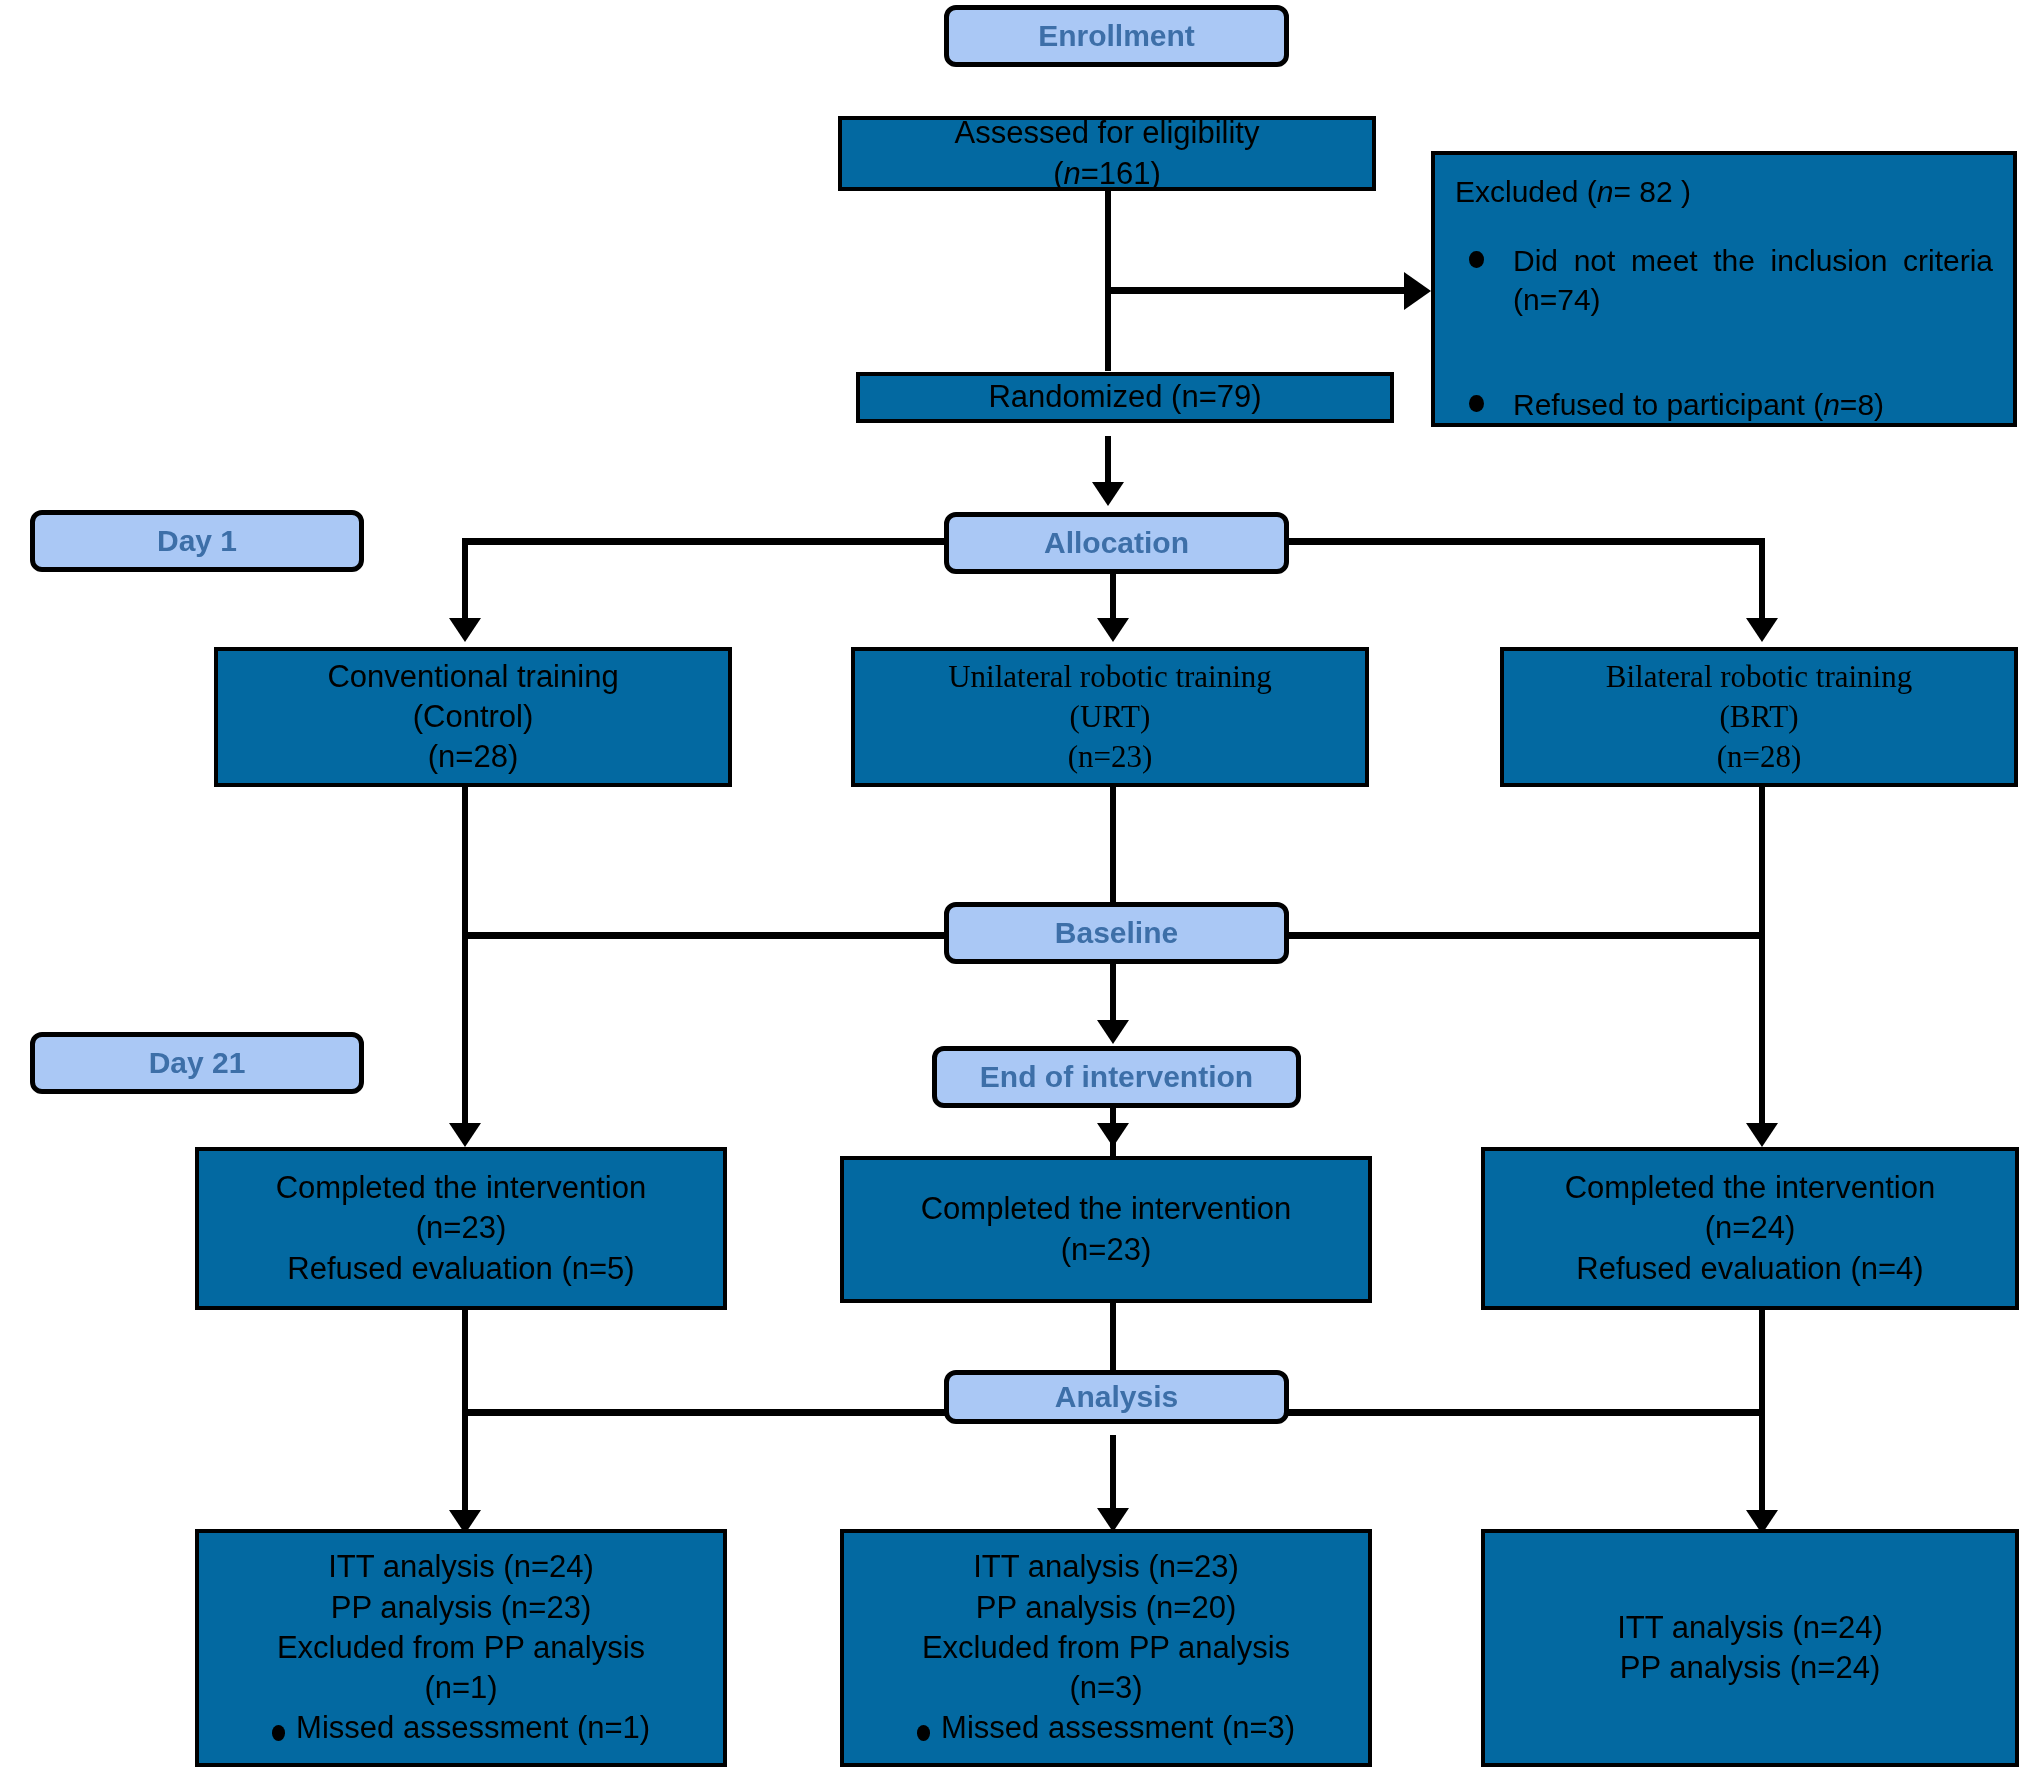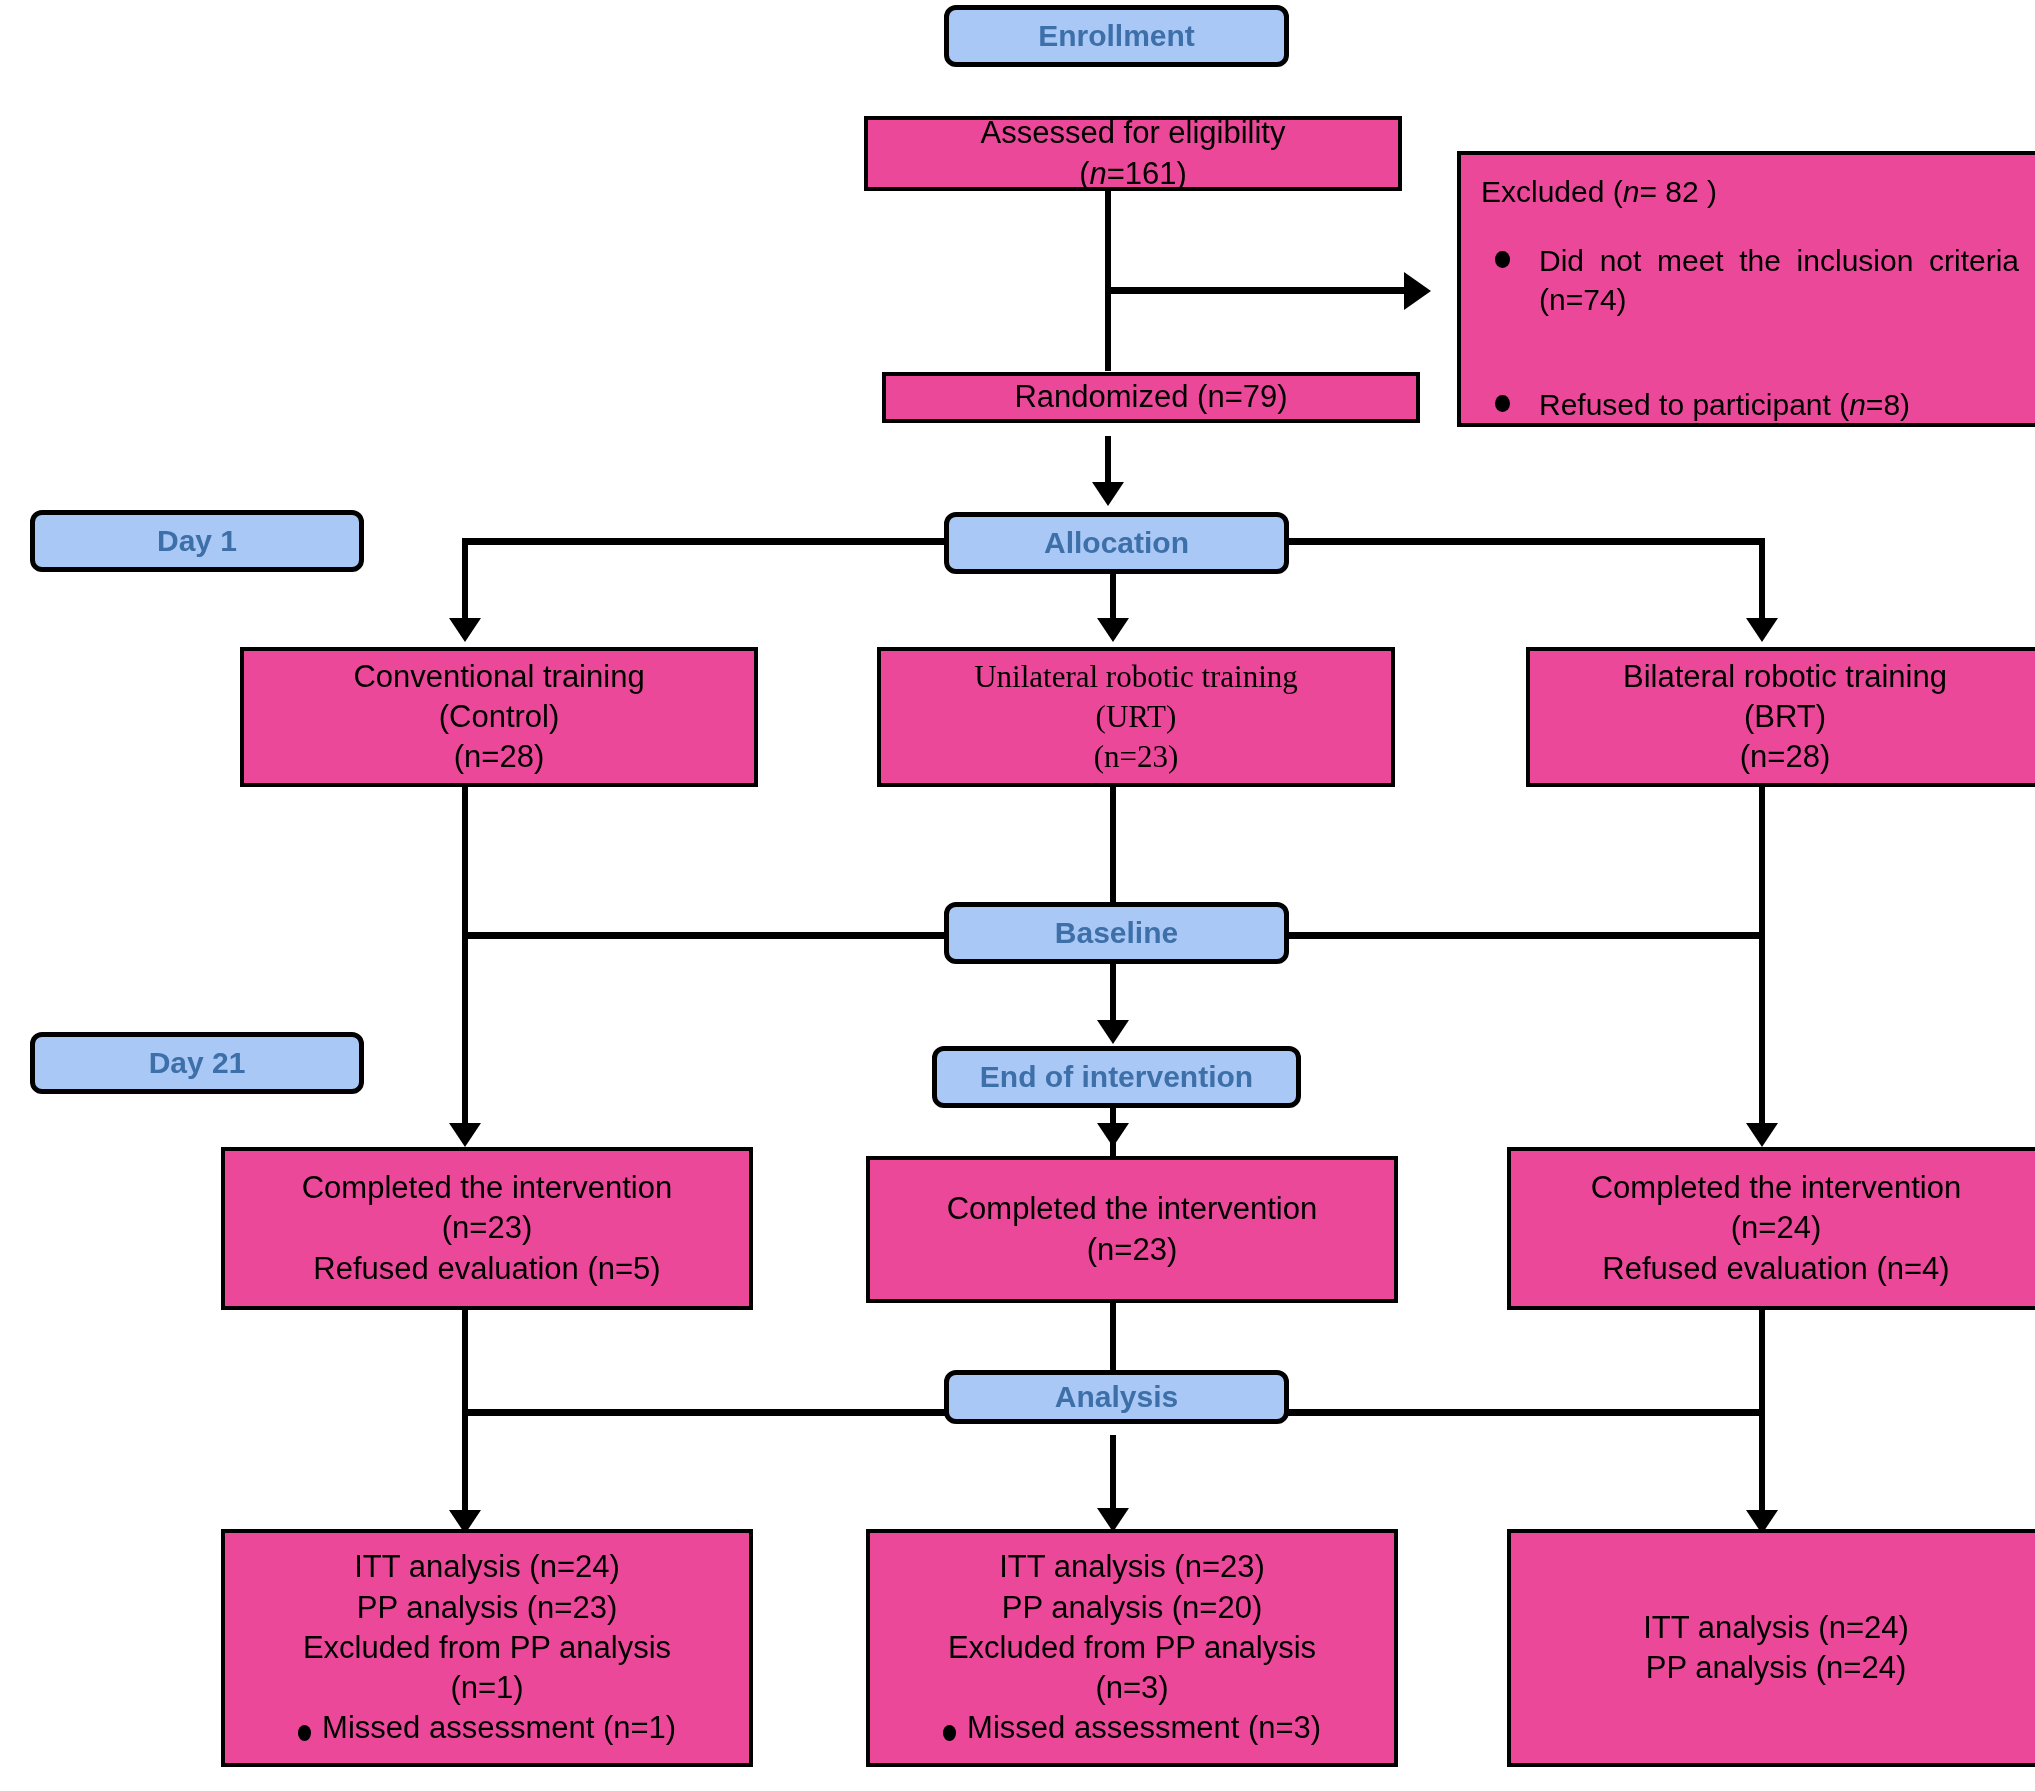--- a/index.html
+++ b/index.html
@@ -6,30 +6,29 @@
   html,body{margin:0;padding:0;background:#fff;}
   body{font-family:"Liberation Sans", sans-serif;}
   #stage{position:relative;width:2035px;height:1792px;background:#fff;overflow:hidden;}
 
   
   .abs{position:absolute;box-sizing:border-box;}
 
   
   .box{
     border:4.7px solid #000;
-    background:#ec4899;
+    background:#0369a1;
     display:flex;
     align-items:center;
     justify-content:center;
     text-align:center;
     font-size:31px;
     line-height:1.30;
     color:#000;
     z-index:5;
-    margin-left:26px;
   }
   .box .inner{width:100%;padding:0 6.7px;}
 
   
   .box.left{align-items:center;justify-content:flex-start;text-align:left;}
   .box.left .inner{padding:17.5px 20px 0 20px;}
 
   
   .badge{
     border:5.4px solid #000;
@@ -163,21 +162,21 @@
   </div>
 
   <div class="abs box" style="left:851px;top:647px;width:518px;height:140px;font-family:Liberation Serif, serif;">
     <div class="inner">
       <div>Unilateral robotic training</div>
       <div>(URT)</div>
       <div>(n=23)</div>
     </div>
   </div>
 
-  <div class="abs box" style="left:1500px;top:647px;width:518px;height:140px;">
+  <div class="abs box" style="left:1500px;top:647px;width:518px;height:140px;font-family:Liberation Serif, serif;">
     <div class="inner">
       <div>Bilateral robotic training</div>
       <div>(BRT)</div>
       <div>(n=28)</div>
     </div>
   </div>
 
   <div class="vline" style="left:462px;top:787px;height:343px;"></div>
   <div class="arrow-down" style="left:449px;top:1123px;"></div>
 

